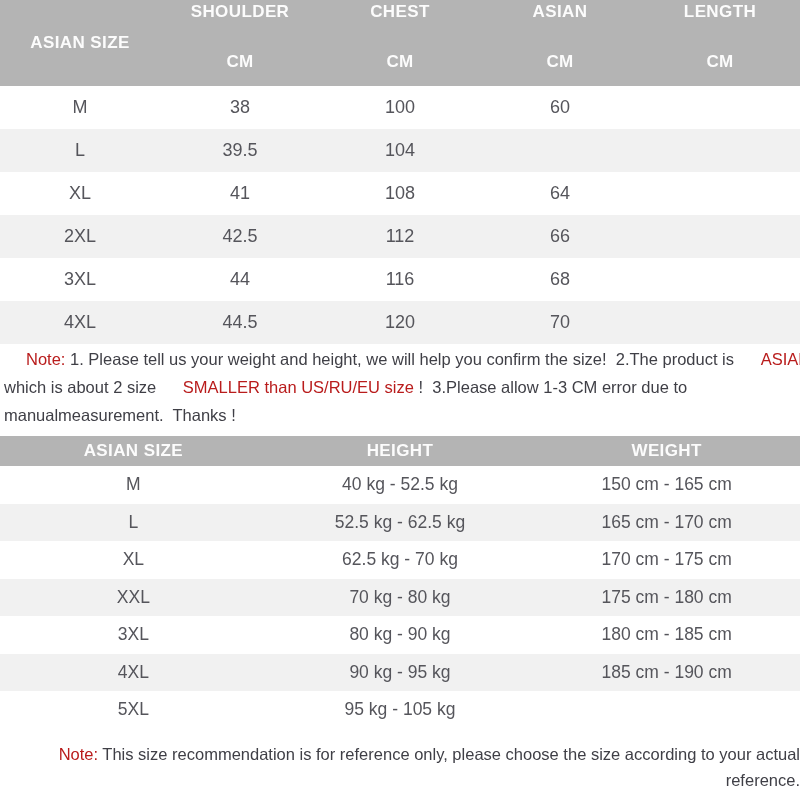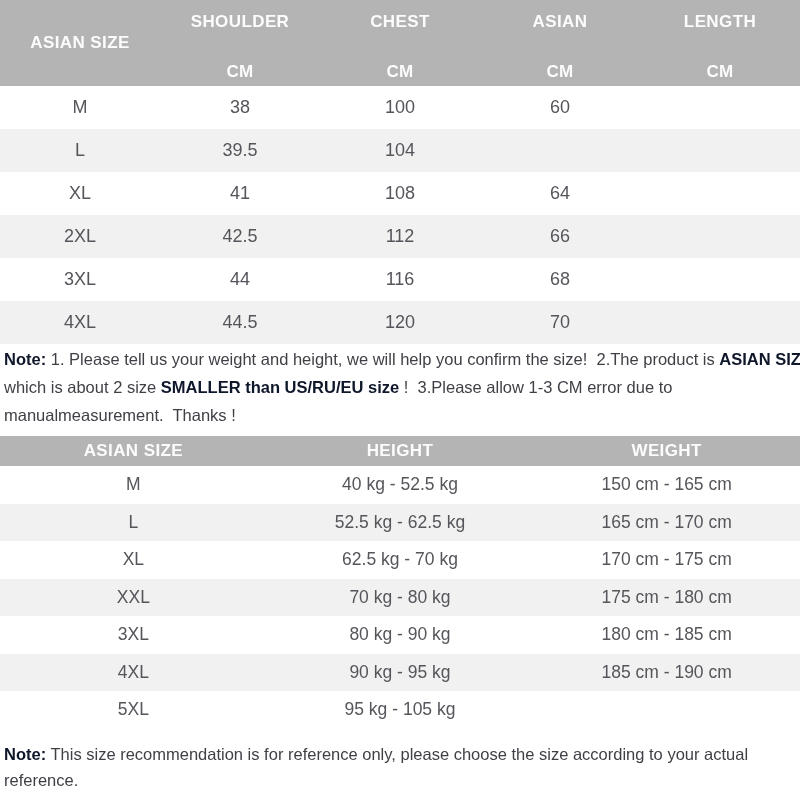--- a/index.html
+++ b/index.html
@@ -9,30 +9,30 @@
     font-family:"Liberation Sans",sans-serif;
     color:#55555b;
   }
   
   .t1-header{
     display:flex;height:86px;background:#b4b4b4;color:#fcfcfc;
     font-weight:bold;font-size:17px;letter-spacing:.4px;
   }
   .t1-header .hcell{width:20%;display:flex;flex-direction:column;align-items:center;}
   .t1-header .hcell.single{justify-content:center;}
-  .t1-header .hcell.double{justify-content:space-between;padding:12px 0;box-sizing:border-box;gap:30px;}
+  .t1-header .hcell.double{padding:2px 0;box-sizing:border-box;gap:30px;}
   .t1-row{display:flex;height:43px;align-items:center;font-size:18px;}
   .t1-row .cell{width:20%;text-align:center;}
   .rows1 .t1-row:nth-child(even){background:#f1f1f1;}
   
   .note{font-size:16.5px;color:#3f3f46;padding-left:4px;}
   .note .line{white-space:pre;line-height:28px;}
-  .seg-red{color:#0f172a;font-weight:bold;}
+  .seg-red{color:#b91c1c;font-weight:normal;margin-left:22px;}
   .note1{padding-top:1px;}
-  .note2{margin-top:12px;}
+  .note2{margin-top:12px;text-align:right;}
   .note2 .line{line-height:26px;}
   
   .t2{margin-top:7px;}
   .t2-header{
     display:flex;height:30px;background:#b4b4b4;color:#fcfcfc;align-items:center;
     font-weight:bold;font-size:17px;letter-spacing:.4px;
   }
   .t2-header .hcell{width:33.333%;text-align:center;}
   .t2-row{display:flex;height:37.5px;align-items:center;font-size:17.5px;}
   .t2-row .cell{width:33.333%;text-align:center;}

